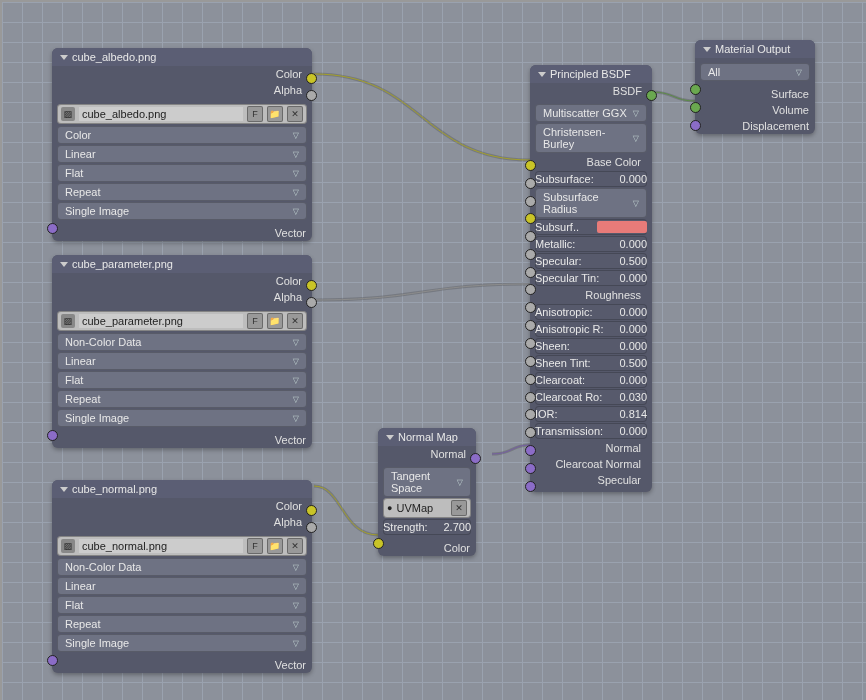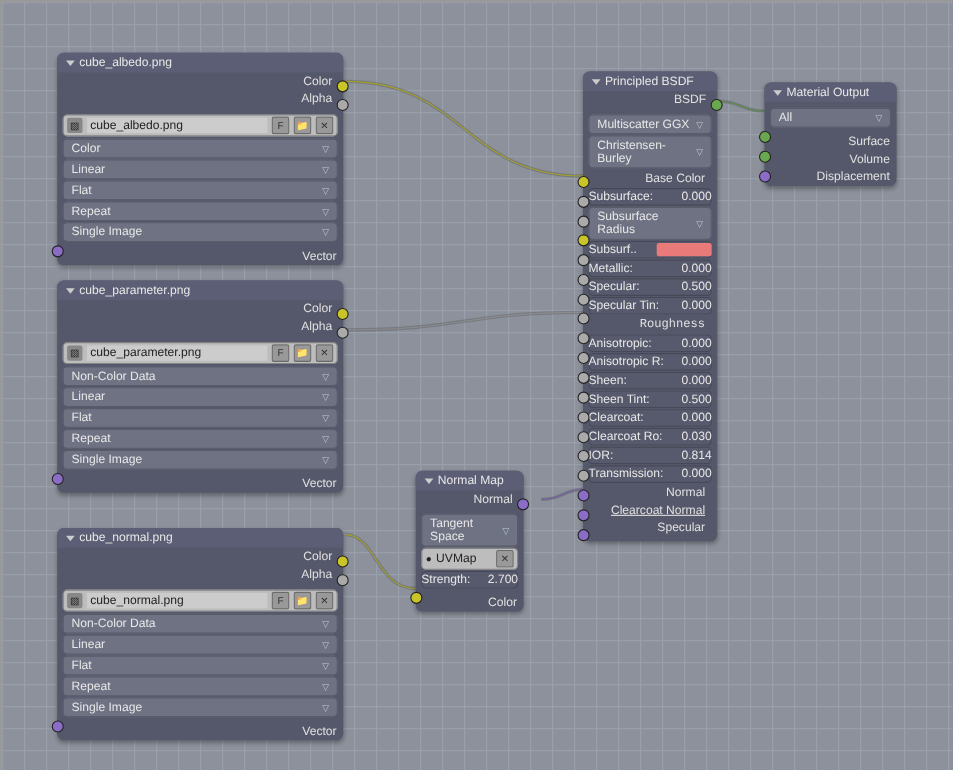--- a/index.html
+++ b/index.html
@@ -217,21 +217,21 @@
           <span>0.000</span>
         </div>
         <div class="numfield">
           <span>Specular:</span>
           <span>0.500</span>
         </div>
         <div class="numfield">
           <span>Specular Tin:</span>
           <span>0.000</span>
         </div>
-        <div class="in-row" style="padding: 2px 6px; font-family: Liberation Mono, monospace;">Roughness</div>
+        <div class="in-row" style="padding: 2px 6px;">Roughness</div>
         <div class="numfield">
           <span>Anisotropic:</span>
           <span>0.000</span>
         </div>
         <div class="numfield">
           <span>Anisotropic R:</span>
           <span>0.000</span>
         </div>
         <div class="numfield">
           <span>Sheen:</span>
@@ -251,21 +251,21 @@
         </div>
         <div class="numfield">
           <span>IOR:</span>
           <span>0.814</span>
         </div>
         <div class="numfield">
           <span>Transmission:</span>
           <span>0.000</span>
         </div>
         <div class="in-row" style="padding: 2px 6px;">Normal</div>
-        <div class="in-row" style="padding: 2px 6px; text-decoration: underline;">Clearcoat Normal</div>
+        <div class="in-row" style="padding: 2px 6px;">Clearcoat Normal</div>
         <div class="in-row" style="padding: 2px 6px;">Specular</div>
       </div>
 <span class="sock yellow" style="left: -5px; top: 95px;"></span>
       <span class="sock gray" style="left: -5px; top: 113px;"></span>
       <span class="sock gray" style="left: -5px; top: 131px;"></span>
       <span class="sock yellow" style="left: -5px; top: 148px;"></span>
       <span class="sock gray" style="left: -5px; top: 166px;"></span>
       <span class="sock gray" style="left: -5px; top: 184px;"></span>
       <span class="sock gray" style="left: -5px; top: 202px;"></span>
       <span class="sock gray" style="left: -5px; top: 219px;"></span>
@@ -275,21 +275,21 @@
       <span class="sock gray" style="left: -5px; top: 291px;"></span>
       <span class="sock gray" style="left: -5px; top: 309px;"></span>
       <span class="sock gray" style="left: -5px; top: 327px;"></span>
       <span class="sock gray" style="left: -5px; top: 344px;"></span>
       <span class="sock gray" style="left: -5px; top: 362px;"></span>
       <span class="sock purple" style="left: -5px; top: 380px;"></span>
       <span class="sock purple" style="left: -5px; top: 398px;"></span>
       <span class="sock purple" style="left: -5px; top: 416px;"></span>
     </div>
 
-<div class="node" style="left:693px;top:73px;width:120px">
+<div class="node" style="left:693px;top:38px;width:120px">
   <div class="node-header">
         <span class="tri"></span>
         <span>Material Output</span>
       </div>
   <div class="node-body">
     <div class="dropdown">
           <span>All</span>
           <span class="dd-arrow">▽</span>
         </div>
   </div>

